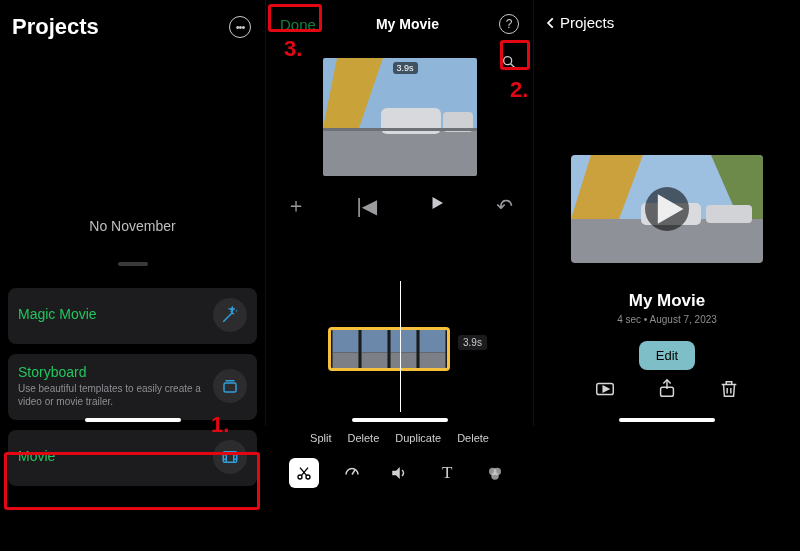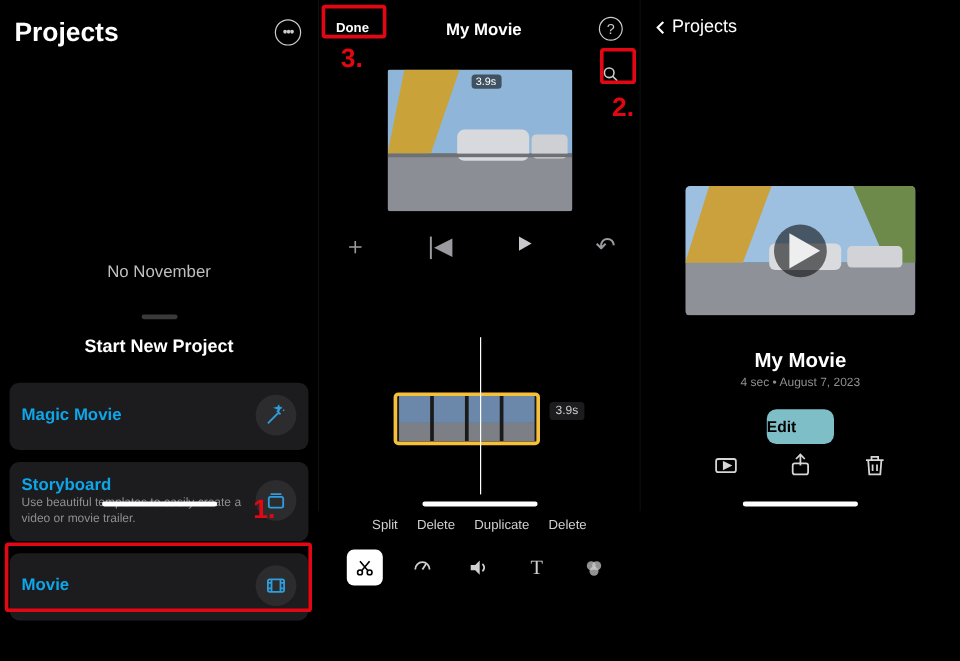--- a/index.html
+++ b/index.html
@@ -11,28 +11,28 @@
   
   .p1-header { display: flex; justify-content: space-between; align-items: center; padding: 14px 14px 8px 12px; }
   .p1-title { color: #fff; font-size: 22px; font-weight: 700; }
   .dots-icon { width: 22px; height: 22px; border: 1.5px solid #ccc; border-radius: 50%; display: flex; align-items: center; justify-content: center; color: #ccc; font-size: 11px; letter-spacing: -1px; }
   .p1-noproj { text-align: center; color: #bfbfbf; font-size: 14px; margin-top: 170px; }
   .p1-handle { width: 30px; height: 4px; background: #3a3a3d; border-radius: 2px; margin: 28px auto 0; }
   .p1-startnew { color: #fff; text-align: center; font-size: 15px; font-weight: 600; margin-top: 14px; }
   .p1-cards { margin-top: 22px; }
   .card { background: #1c1c1e; margin: 0 8px 10px 8px; border-radius: 8px; padding: 10px 10px 12px 10px; display: flex; align-items: center; gap: 10px; }
   .card-txt { flex: 1; }
-  .card-title { color: #0ea5e9; font-size: 14px; font-weight: 700; margin-bottom: 2px; }
+  .card-title { color: #22c55e; font-size: 14px; font-weight: 400; margin-bottom: 2px; }
   .card-desc { color: #8e8e93; font-size: 10px; line-height: 1.3; }
   .card-icon { width: 34px; height: 34px; border-radius: 50%; background: #2c2c2e; display: flex; align-items: center; justify-content: center; color: #2f9ddb; }
   .red-box { position: absolute; border: 3px solid #e30613; border-radius: 3px; }
   .annot { position: absolute; color: #e30613; font-size: 22px; font-weight: 700; }
   
   .p2-header { display: flex; justify-content: space-between; align-items: center; padding: 14px 14px 8px 14px; color: #fff; }
-  .p2-done { color: #ffffff; font-size: 11px; font-weight: 700; }
+  .p2-done { color: #15803d; font-size: 15px; font-weight: 400; }
   .p2-title { color: #fff; font-size: 14px; font-weight: 600; }
   .help-icon { width: 20px; height: 20px; border: 1.5px solid #ccc; border-radius: 50%; display: flex; align-items: center; justify-content: center; color: #ccc; font-size: 12px; }
   .mag-row { display: flex; justify-content: flex-end; margin-top: 10px; padding-right: 14px; }
   .mag-icon { color: #bbb; width: 20px; height: 20px; display: flex; align-items: center; justify-content: center; font-size: 16px; }
   .preview { width: 154px; height: 118px; margin: -14px auto 0; position: relative; background: #333; border-radius: 2px; overflow: hidden; }
   .preview .dur { position: absolute; top: 4px; left: 70px; background: rgba(0,0,0,.55); color: #fff; font-size: 9px; padding: 1px 4px; border-radius: 3px; }
   .scene svg { width: 100%; height: 100%; display: block; }
   .edit-bar { display: flex; justify-content: space-between; align-items: center; padding: 16px 20px 0; }
   .edit-bar .eb { color: #9a9a9f; font-size: 20px; }
   .timeline-area { margin-top: 70px; height: 115px; position: relative; }
@@ -45,36 +45,35 @@
   .tool-row { display: flex; justify-content: space-around; align-items: center; margin-top: 14px; padding: 0 14px; }
   .tool-row .btn { width: 30px; height: 30px; display: flex; align-items: center; justify-content: center; color: #d0d0d0; font-size: 17px; }
   .tool-row .btn.sel { background: #fff; color: #000; border-radius: 6px; }
   
   .p3-header { display: flex; align-items: center; padding: 14px 14px 8px 10px; color: #fff; font-size: 15px; }
   .p3-header svg { margin-right: 2px; }
   .p3-thumb { width: 192px; height: 108px; margin: 116px auto 0; position: relative; border-radius: 4px; overflow: hidden; }
   .p3-thumb .play { position: absolute; top: 50%; left: 50%; width: 44px; height: 44px; margin: -22px 0 0 -22px; background: rgba(0,0,0,.55); border-radius: 50%; display: flex; align-items: center; justify-content: center; }
   .p3-name { color: #fff; text-align: center; font-size: 17px; font-weight: 600; margin-top: 28px; }
   .p3-meta { color: #8e8e93; text-align: center; font-size: 10px; margin-top: 3px; }
-  .p3-edit { display: block; width: 56px; margin: 16px auto 0; background: #7ebfc7; color: #000; text-align: left; font-size: 13px; padding: 7px 0; border-radius: 8px; font-weight: 700; }
+  .p3-edit { display: block; width: 56px; margin: 16px auto 0; background: #7ebfc7; color: #000; text-align: center; font-size: 13px; padding: 7px 0; border-radius: 8px; font-weight: 400; }
   .p3-bottom { position: absolute; left: 0; right: 0; bottom: 22px; display: flex; justify-content: space-around; padding: 0 40px; }
   .p3-bottom .bicon { color: #d6d6d6; }
   .home-bar { position: absolute; left: 50%; bottom: 4px; width: 96px; height: 4px; background: #fff; border-radius: 2px; transform: translateX(-50%); }
 </style>
 </head>
 <body>
 
 <div class="panel p1">
   <div class="p1-header">
     <div class="p1-title">Projects</div>
     <div class="dots-icon">•••</div>
   </div>
   <div class="p1-noproj">No November</div>
   <div class="p1-handle"></div>
-  <div class="p1-startnew">Start New Project</div>
 
   <div class="p1-cards">
     <div class="card">
       <div class="card-txt">
         <div class="card-title">Magic Movie</div>
       </div>
       <div class="card-icon">
         <svg width="18" height="18" viewBox="0 0 24 24" fill="none" stroke="#2f9ddb" stroke-width="2">
             <path d="M3 21l12-12M13 7l4 4M17 3l1 1M20 6l1 1M15 2l.5 2L18 4l-2 .5L15 7l-.5-2L12 4l2-.5z"></path>
           </svg>

